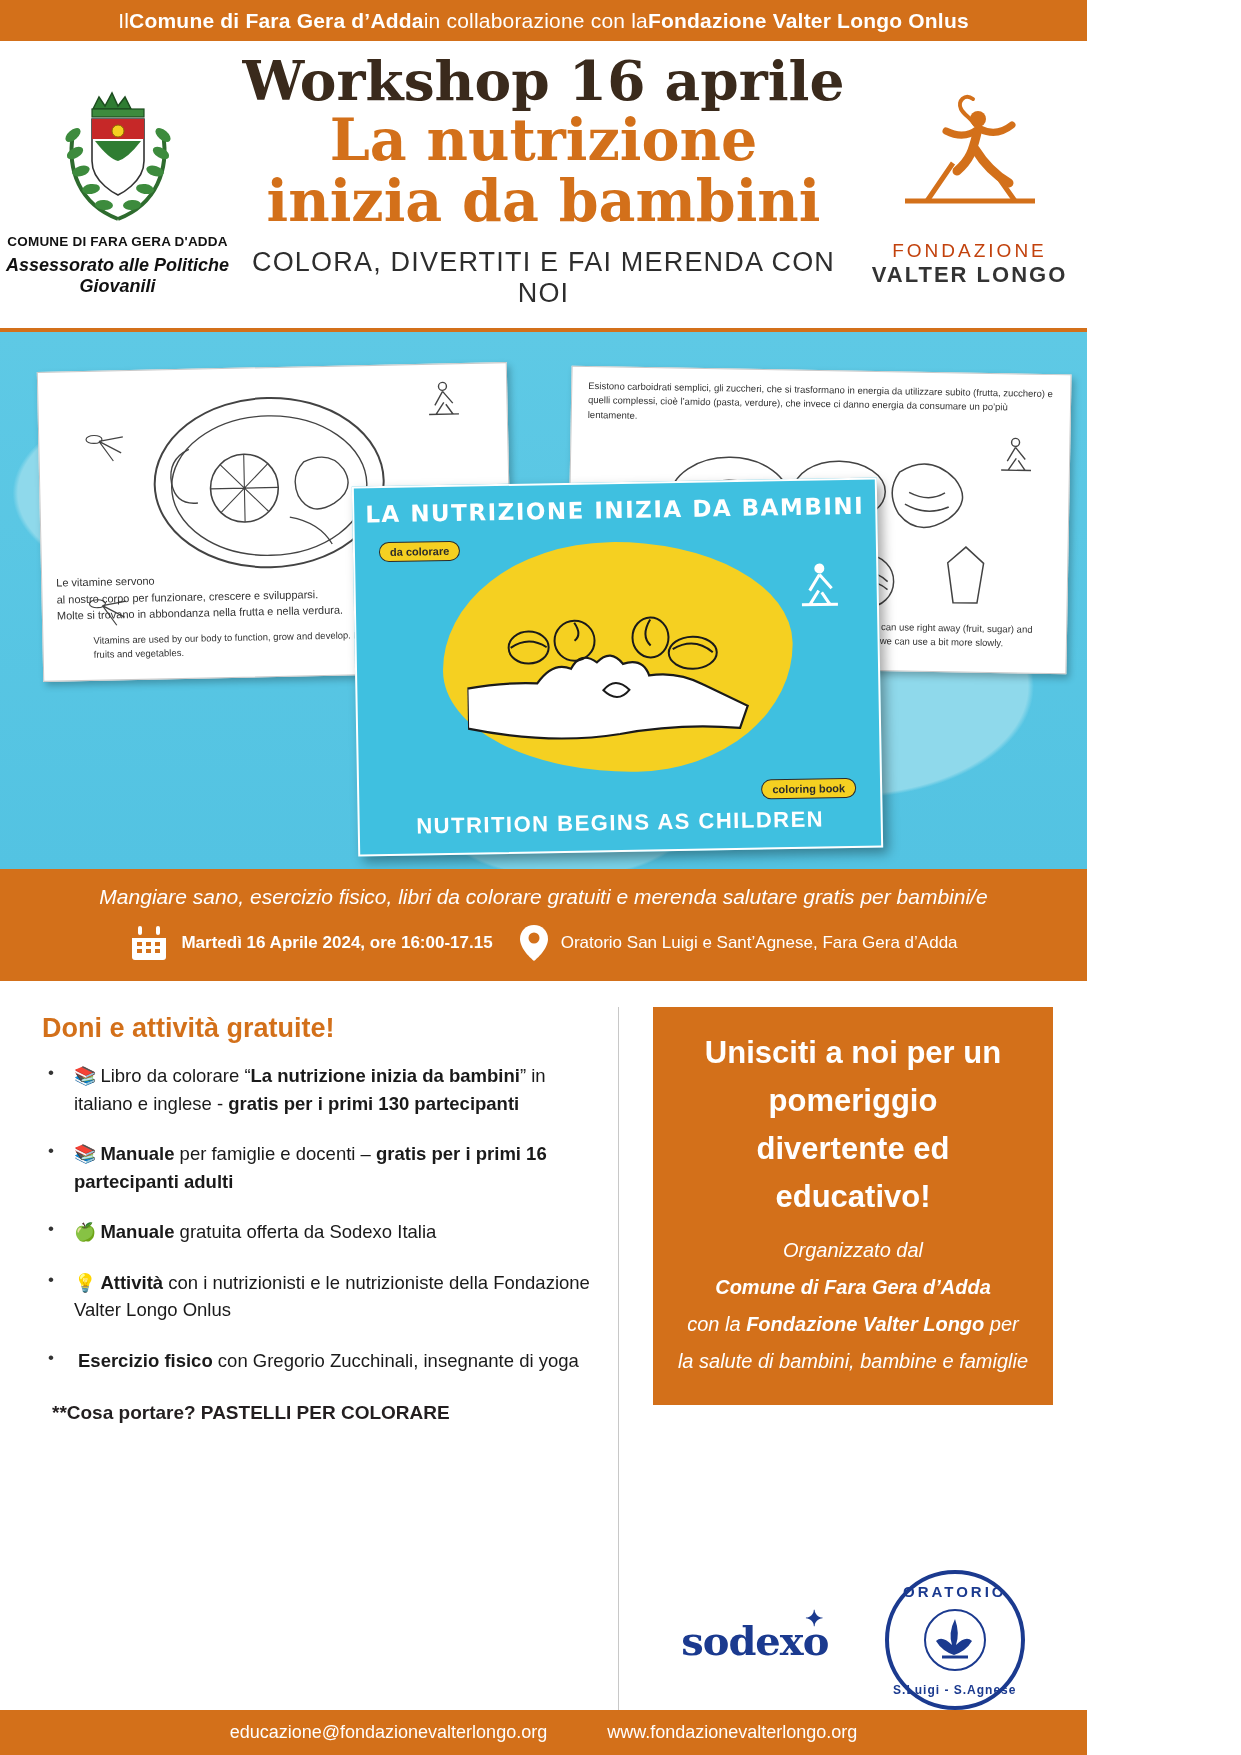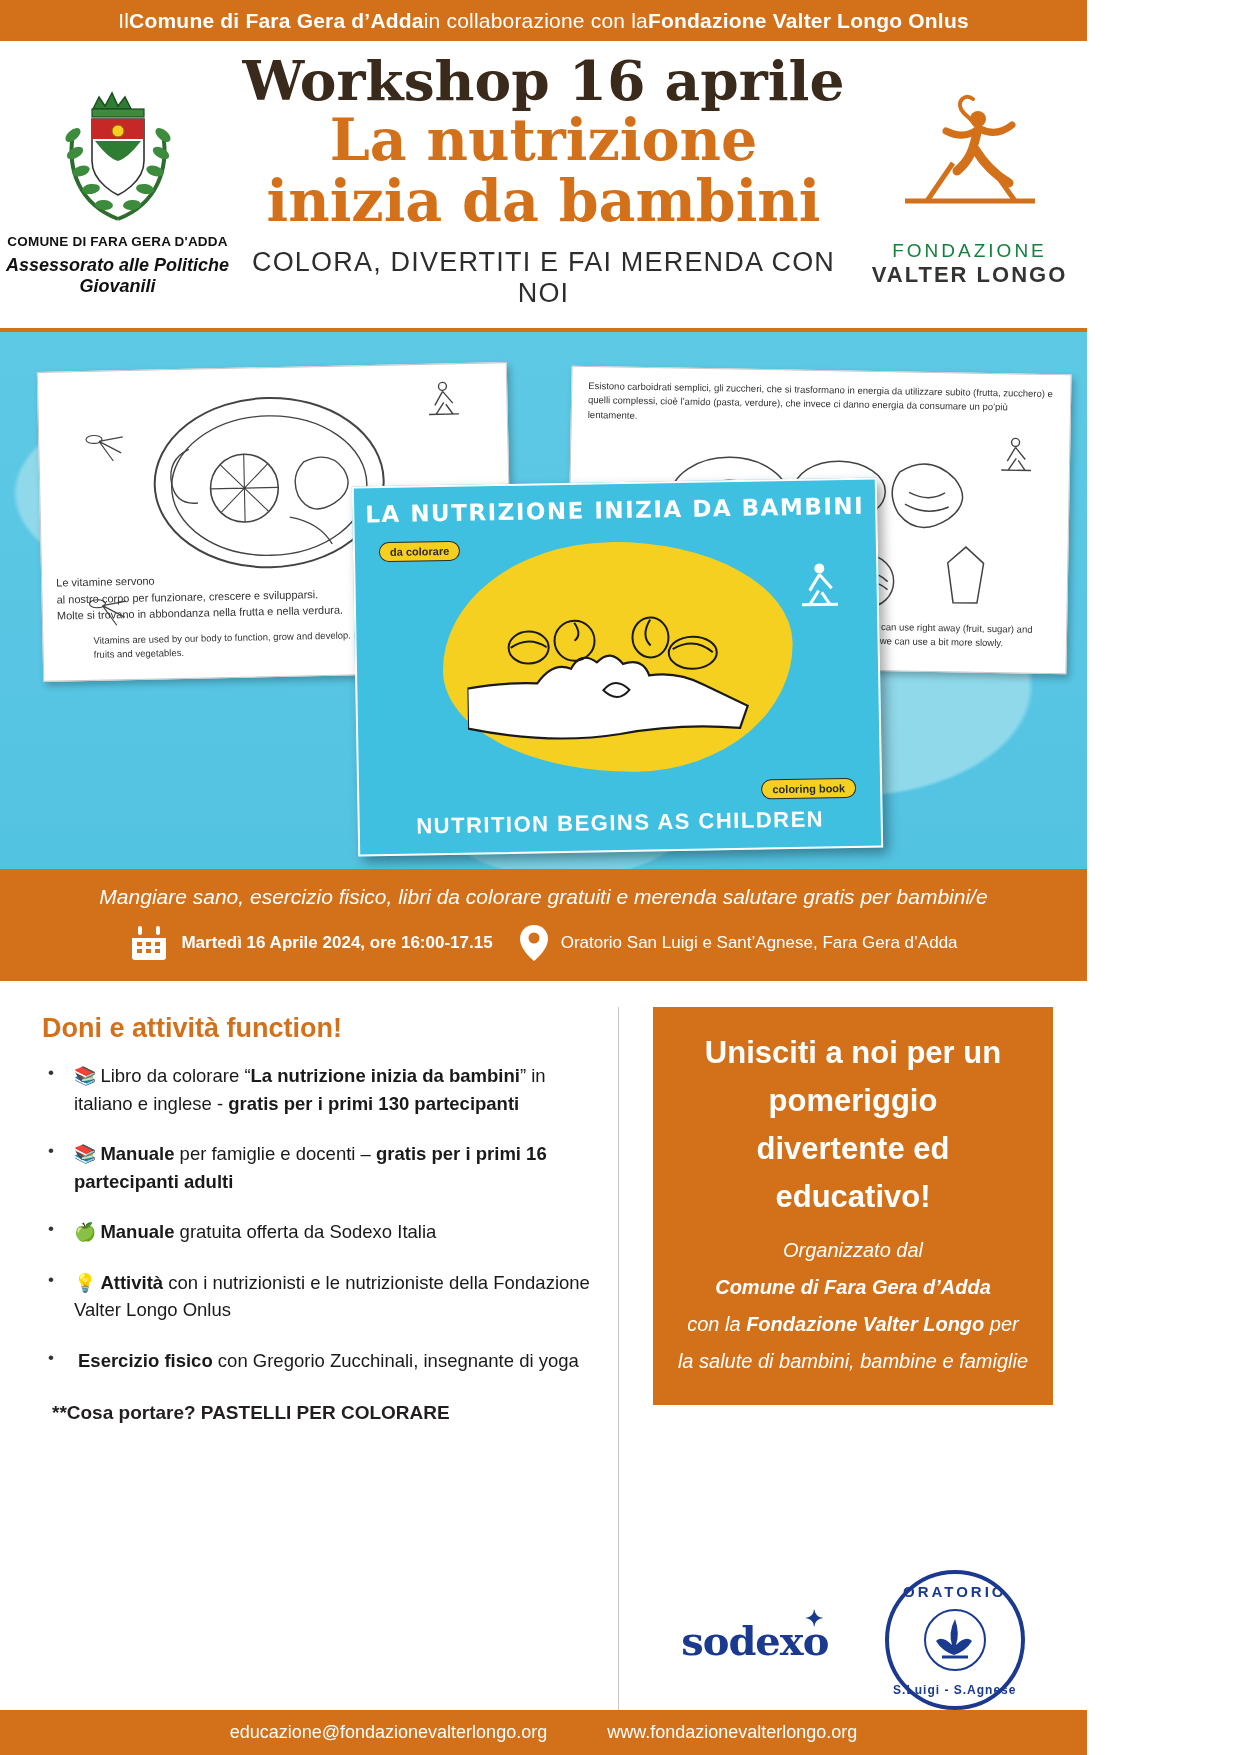--- a/index.html
+++ b/index.html
@@ -66,21 +66,21 @@
   .t-sub {
     font-size:27px;
     color:#2d2d2d;
     letter-spacing:1.2px;
     margin-top:16px;
   }
   .fvl {
     width:235px; padding-top:42px; text-align:center;
     display:flex; flex-direction:column; align-items:center;
   }
-  .fvl-name1 { font-size:19px; letter-spacing:3px; color:#15803d; margin-top:8px; }
+  .fvl-name1 { font-size:19px; letter-spacing:3px; color:#c2410c; margin-top:8px; }
   .fvl-name2 { font-size:22px; letter-spacing:2px; color:#333; font-weight:bold; }
 
   
   .band {
     position:relative;
     height:600px;
     background:#57c7e3;
     overflow:hidden;
   }
   .band-bg {
@@ -384,21 +384,21 @@
           <circle cx="15" cy="15" r="5.5" fill="#d3701a"></circle>
         </svg>
         <span>Oratorio San Luigi e Sant’Agnese, Fara Gera d’Adda</span>
       </div>
     </div>
   </div>
 
   <div class="content">
 
     <div class="col-left">
-      <div class="gifts-title">Doni e attività function!</div>
+      <div class="gifts-title">Doni e attività gratuite!</div>
       <ul class="gifts">
         <li><span class="emj">📚</span><span>Libro da colorare “<b>La nutrizione inizia da bambini</b>” in italiano e inglese - <b>gratis per i primi 130 partecipanti</b></span></li>
         <li><span class="emj">📚</span><span><b>Manuale</b> per famiglie e docenti – <b>gratis per i primi 16 partecipanti adulti</b></span></li>
         <li><span class="emj">🍏</span><span><b>Manuale</b> gratuita offerta da Sodexo Italia</span></li>
         <li><span class="emj">💡</span><span><b>Attività</b> con i nutrizionisti e le nutrizioniste della Fondazione Valter Longo Onlus</span></li>
         <li><span class="emj"> </span><span><b>Esercizio fisico</b> con Gregorio Zucchinali, insegnante di yoga</span></li>
       </ul>
       <div class="bring">**Cosa portare? PASTELLI PER COLORARE</div>
     </div>
 

